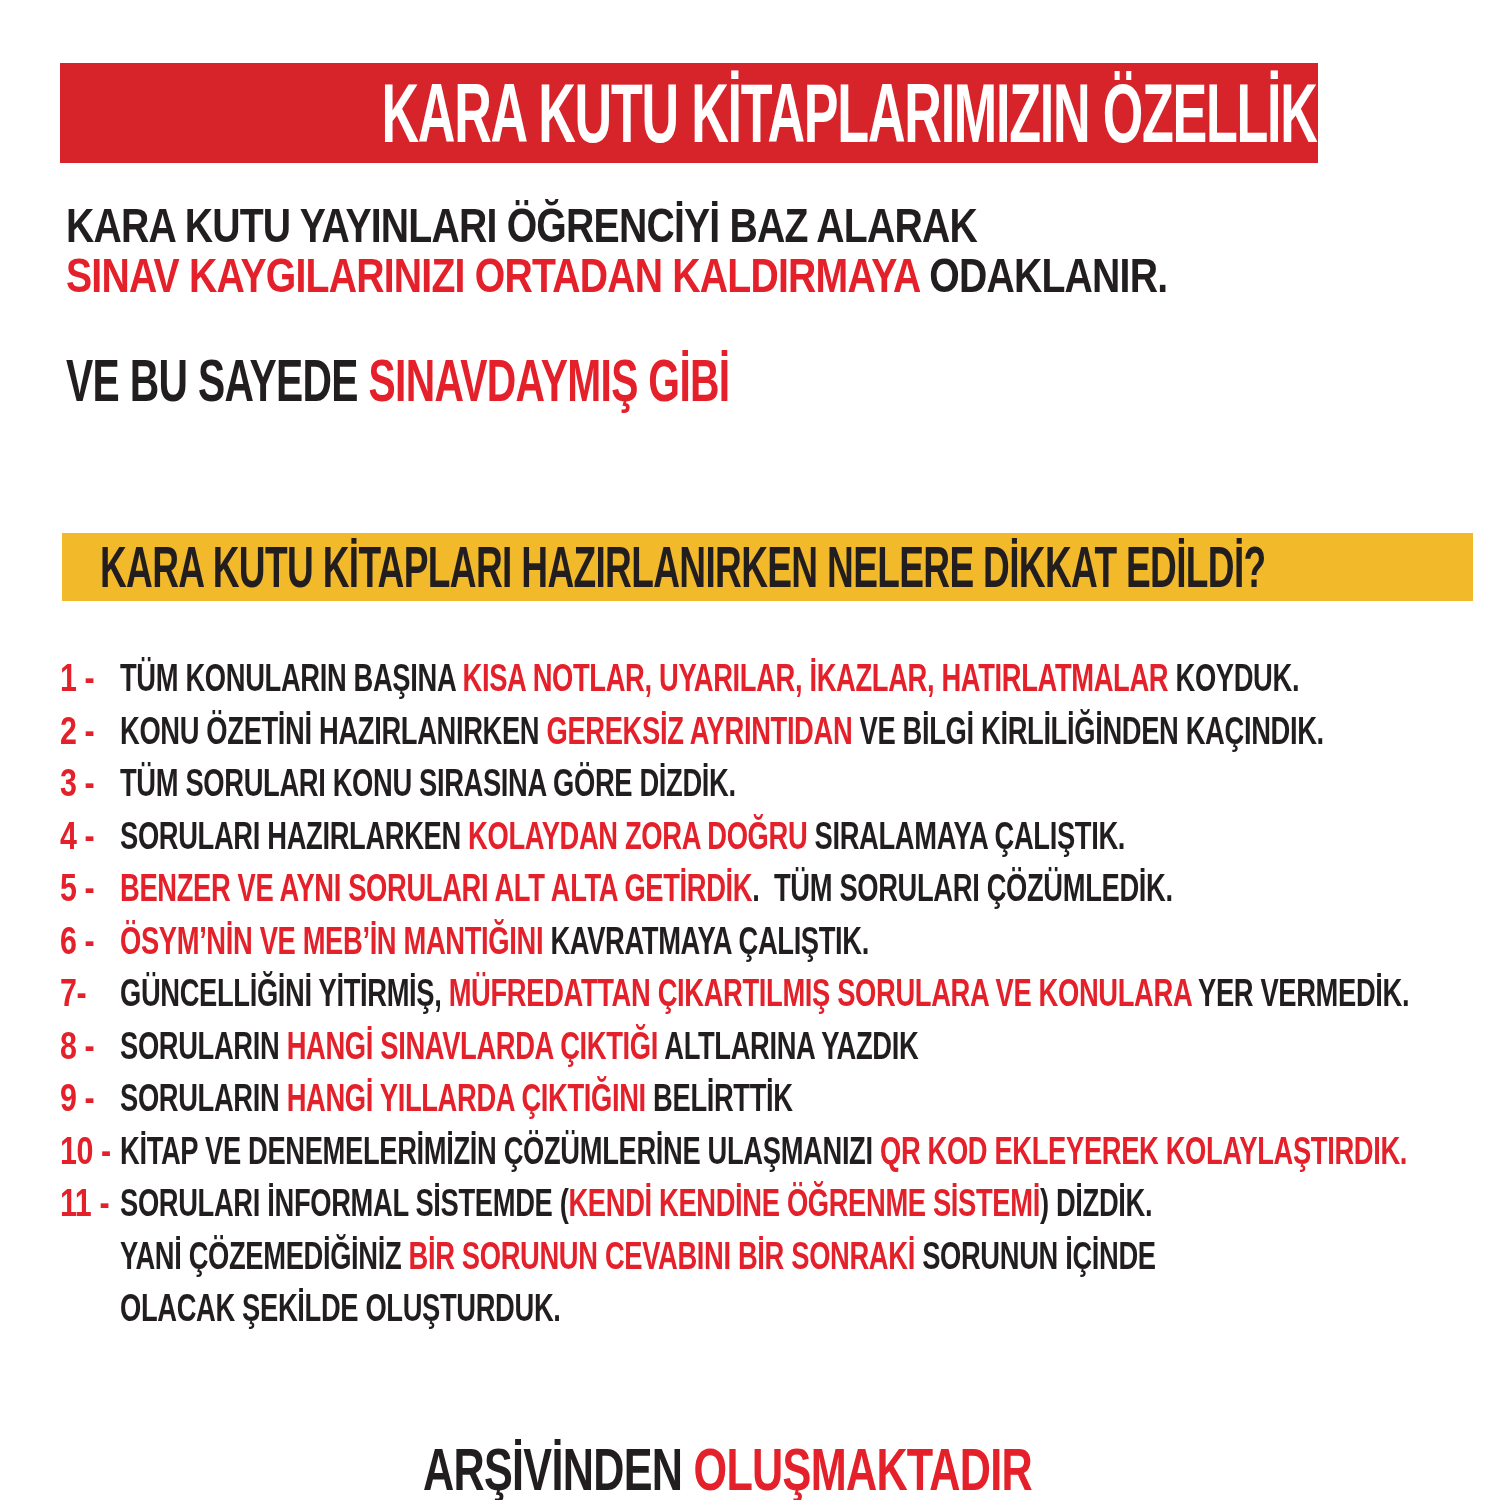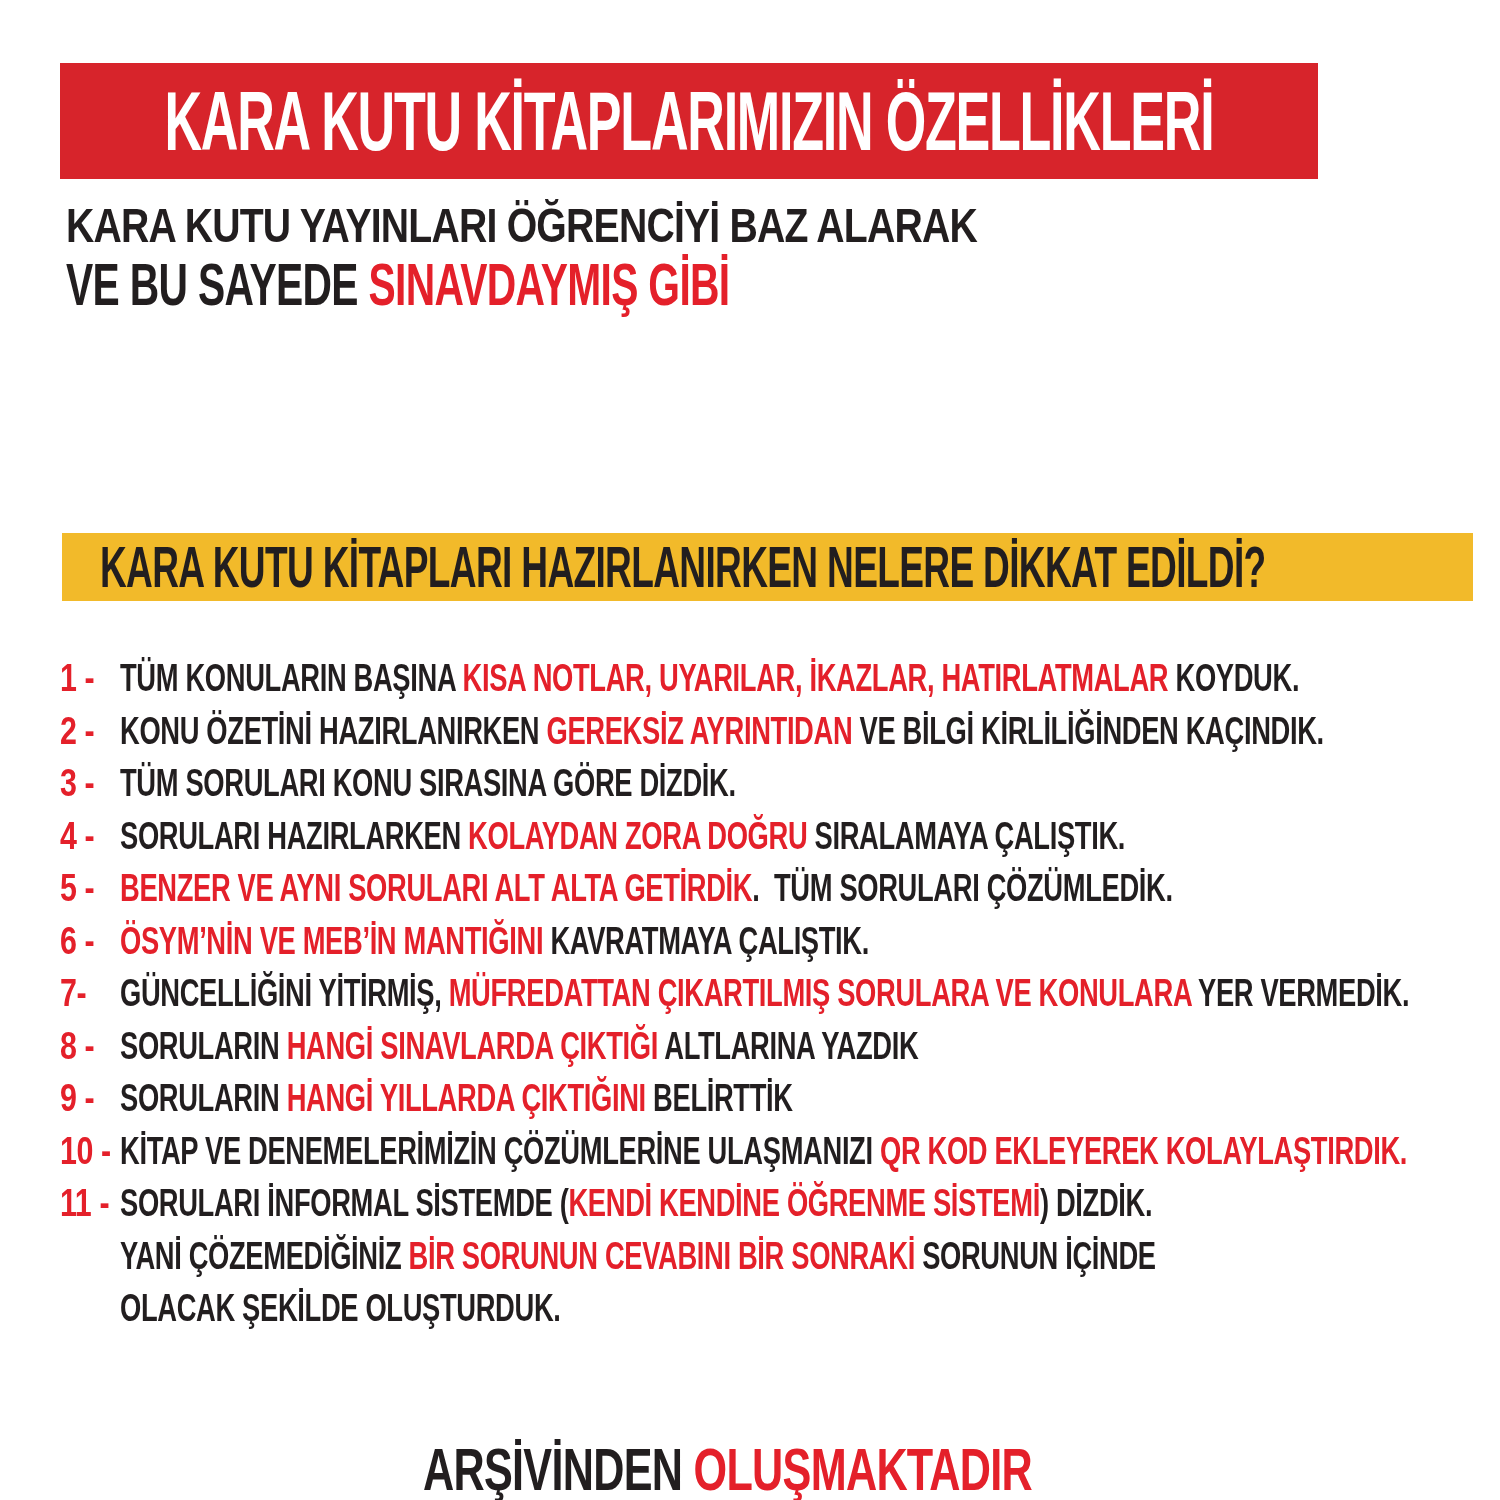--- a/index.html
+++ b/index.html
@@ -6,33 +6,33 @@
   .page{
     position:relative;width:1500px;height:1500px;background:#fff;overflow:hidden;
     font-family:"Liberation Sans","DejaVu Sans",sans-serif;font-weight:700;
   }
   .seg{white-space:pre;}
   .seg-black{color:var(--text_black);}
   .seg-red{color:var(--text_red);}
 
   
   .red-banner{
-    position:absolute;left:60px;top:63px;width:1258px;height:116px;
-    background:var(--banner_red);display:flex;align-items:center;justify-content:center;
+    position:absolute;left:60px;top:63px;width:1258px;height:100px;
+    background:var(--banner_red);display:flex;align-items:center;
   }
   .red-banner h1{
     margin:0;color:#fff;font-size:84px;white-space:pre;display:inline-block;
     transform:scaleX(.62);letter-spacing:-2px;
   }
 
   
   .intro{position:absolute;left:66px;top:200px;}
   .intro-line{height:50px;line-height:50px;font-size:49px;white-space:pre;letter-spacing:-1px;}
   .intro-line .scale-left{display:inline-block;transform:scaleX(.80);transform-origin:0 50%;white-space:pre;}
-  .intro-line.large{height:70px;line-height:70px;font-size:60px;}
+  .intro-line.large{height:70px;line-height:70px;font-size:60px;margin-top:46px;}
   .intro-line.large .scale-left{transform:scaleX(.68);}
 
   
   .yellow-banner{
     position:absolute;left:62px;top:533px;width:1411px;height:68px;box-sizing:border-box;
     background:var(--banner_yellow);display:flex;align-items:center;padding-left:38px;
   }
   .yellow-banner h2{
     margin:0;font-size:57px;color:var(--text_black);display:inline-block;
     transform:scaleX(.65);transform-origin:0 50%;white-space:pre;letter-spacing:-1px;
@@ -71,20 +71,21 @@
 <body>
 
 <div class="page">
 
   <header class="red-banner">
     <h1>KARA KUTU KİTAPLARIMIZIN ÖZELLİKLERİ</h1>
   </header>
 
   <section class="intro" id="intro">
       <div class="intro-line"><span class="scale-left"><span class="seg seg-black">KARA KUTU YAYINLARI ÖĞRENCİYİ BAZ ALARAK</span></span></div>
+      <div class="intro-line"><span class="scale-left"><span class="seg seg-red">SINAV KAYGILARINIZI ORTADAN KALDIRMAYA</span><span class="seg seg-black"> ODAKLANIR.</span></span></div>
       <div class="intro-line large"><span class="scale-left"><span class="seg seg-black">VE BU SAYEDE </span><span class="seg seg-red">SINAVDAYMIŞ GİBİ</span></span></div>
     </section>
 
   <section class="yellow-banner">
     <h2>KARA KUTU KİTAPLARI HAZIRLANIRKEN NELERE DİKKAT EDİLDİ?</h2>
   </section>
 
   <section class="checklist" id="checklist">
       <div class="row">
         <span class="num">1 -</span>

